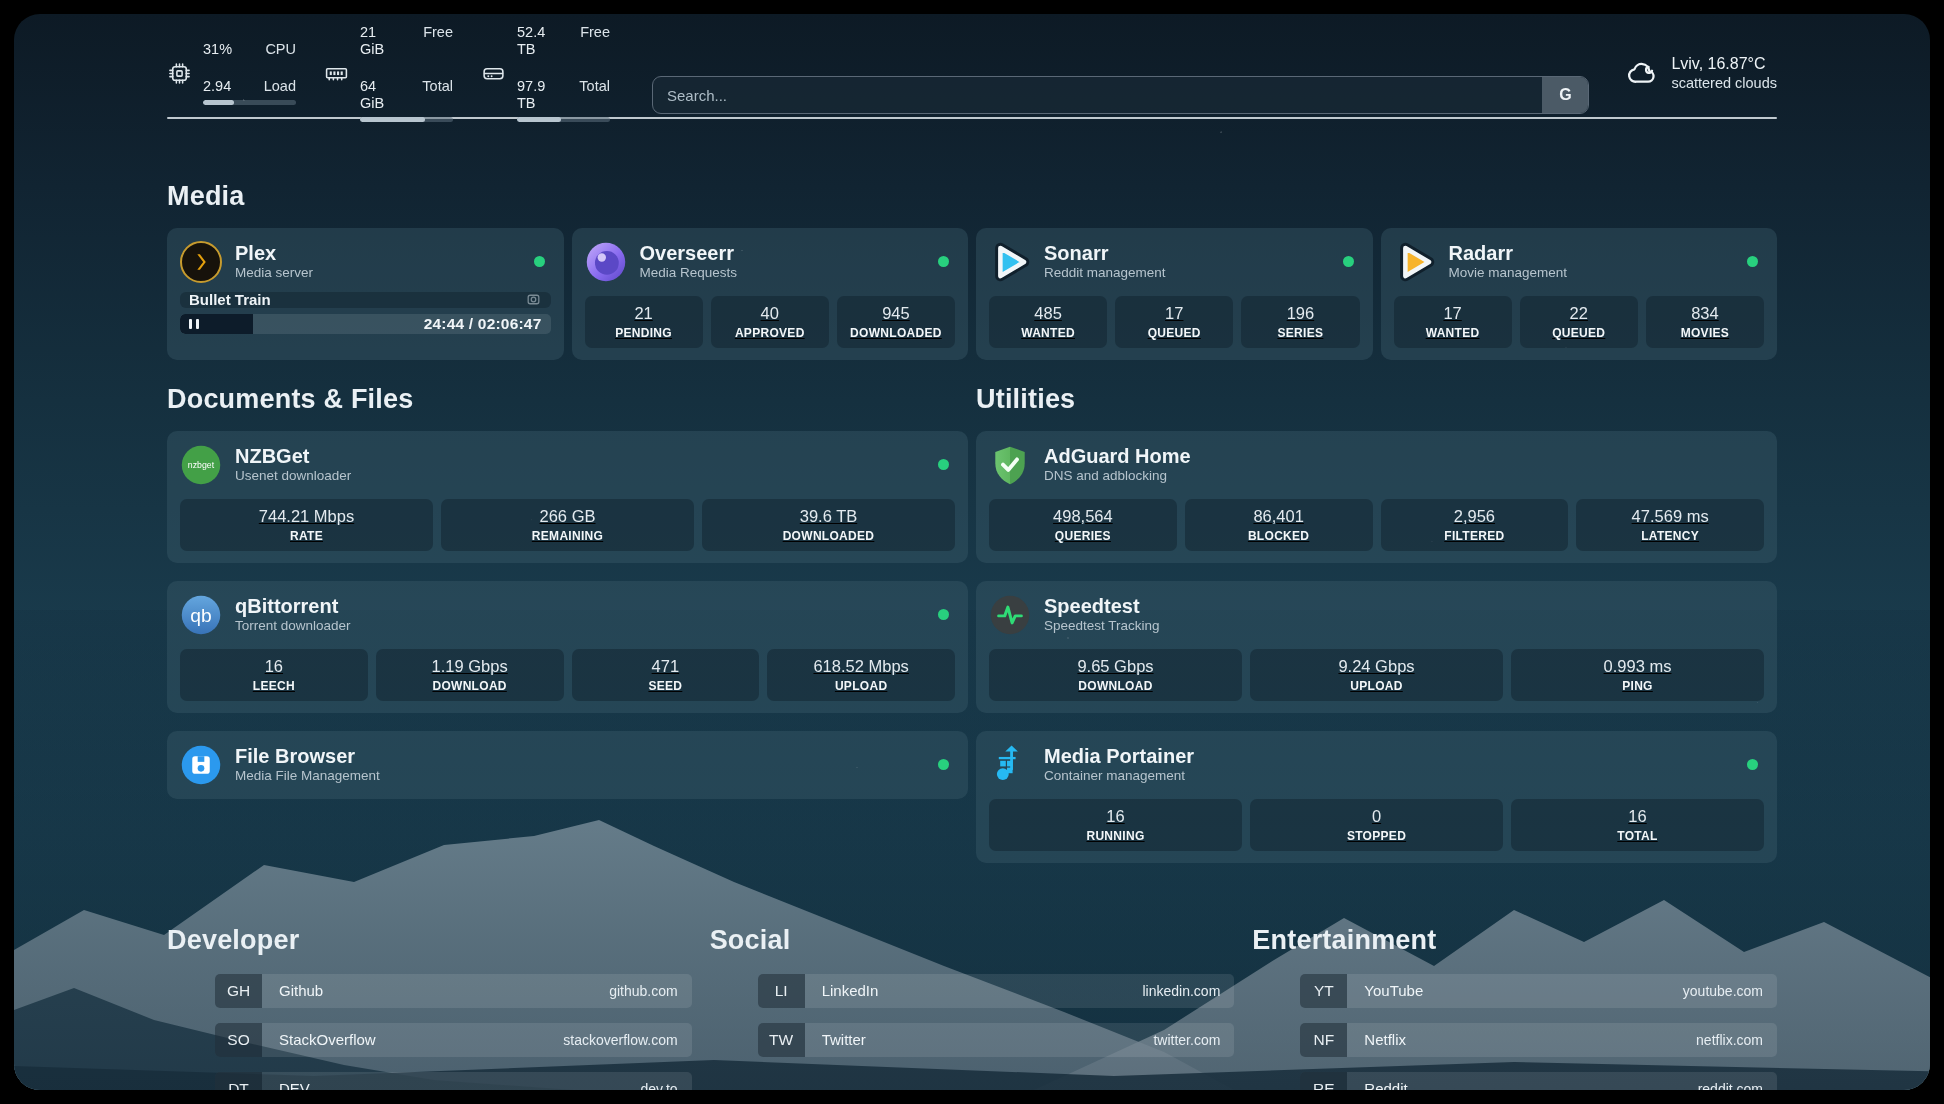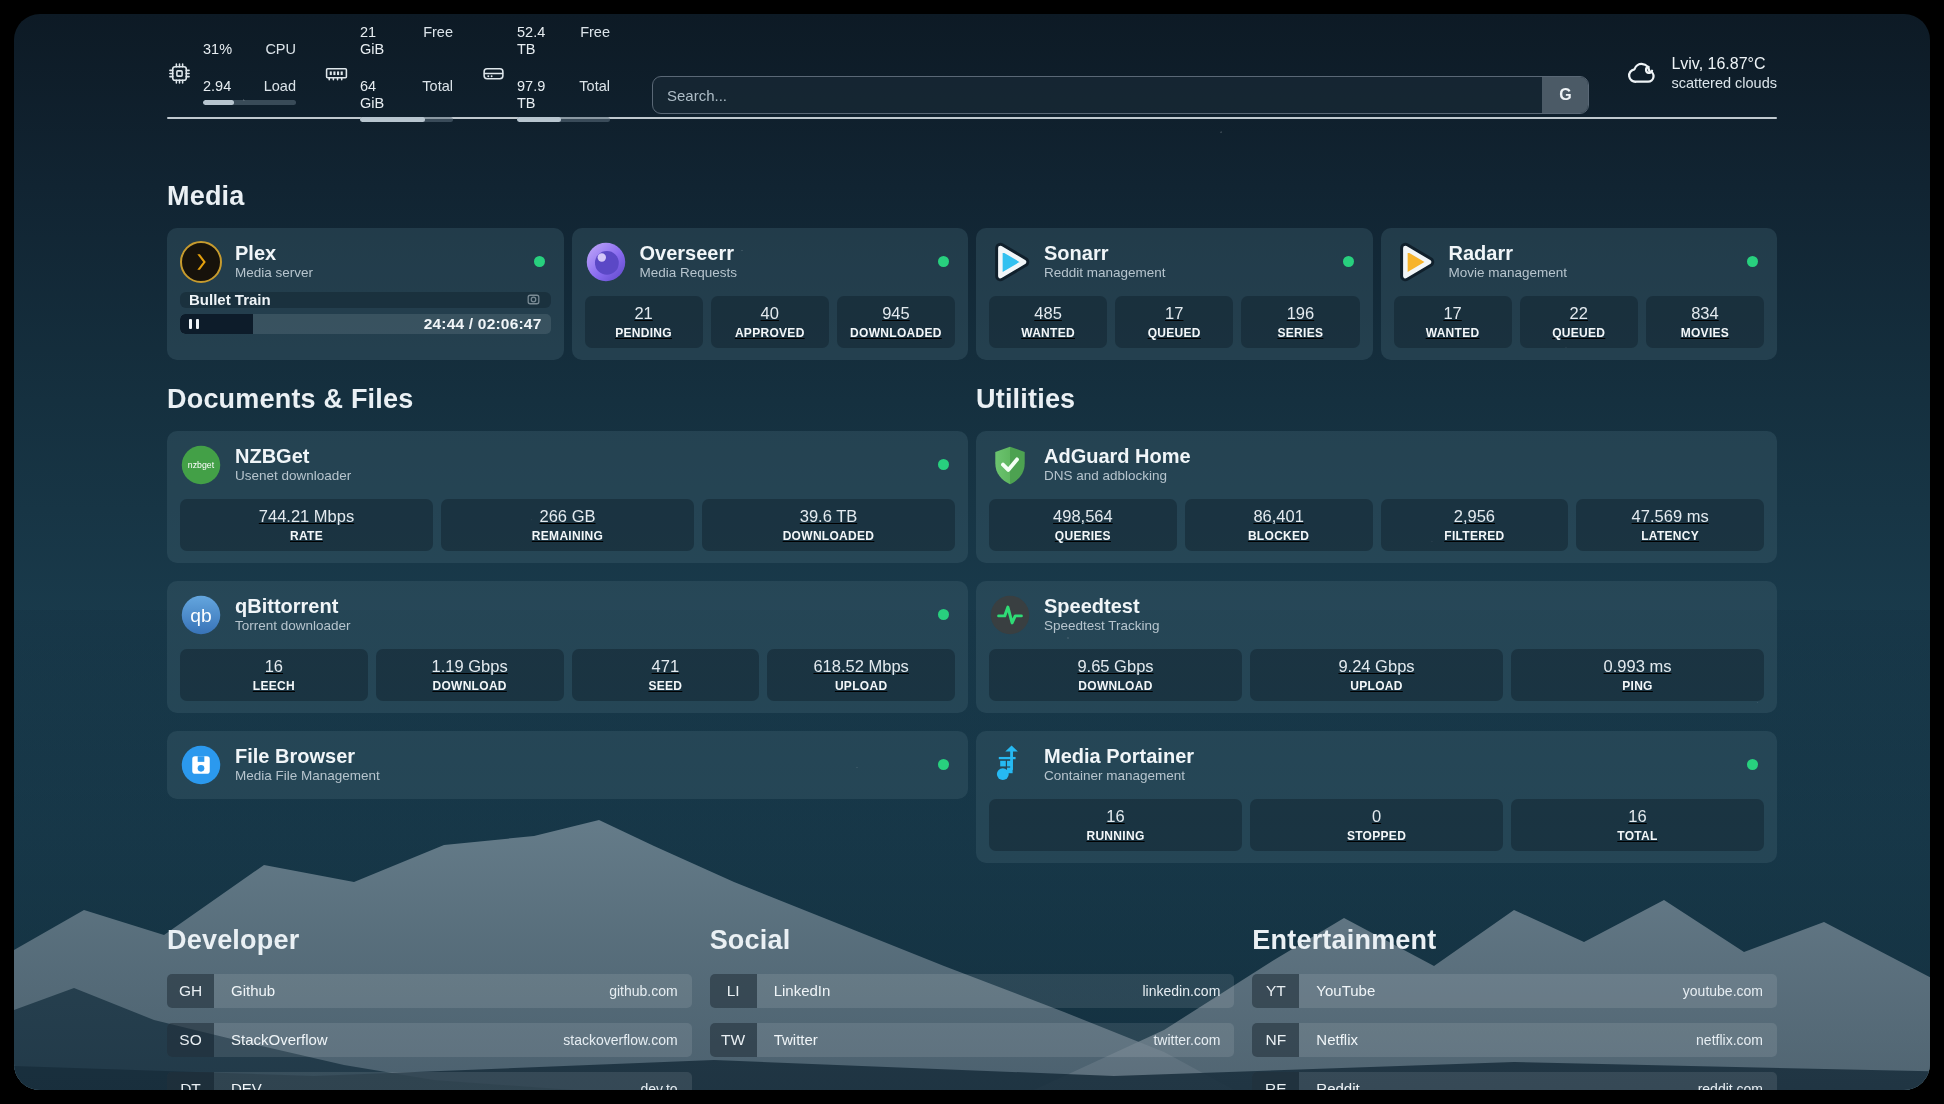--- a/index.html
+++ b/index.html
@@ -90,21 +90,21 @@
             position:relative; display:flex; align-items:center; overflow:hidden; }
   .pg-fill { position:absolute; left:0; top:0; bottom:0; background:#0d1c2a; border-radius:5px 0 0 5px; }
   .pg-pause { position:relative; display:flex; gap:3.5px; margin-left:9px; }
   .pg-pause i { display:block; width:3px; height:10px; background:#f0f5f8; border-radius:1px; }
   .pg-time { position:relative; margin-left:auto; margin-right:9px;
              font-size:15.5px; font-weight:700; color:#f0f5f8; letter-spacing:.2px; }
 
   
   .bookmarks { display:grid; grid-template-columns:1fr 1fr 1fr; gap:18px; margin-top:62px; }
   .bm-row { display:flex; align-items:center; height:34px; margin-bottom:15px; border-radius:5px;
-            background:rgba(255,255,255,.10); overflow:hidden; cursor:pointer; }
+            background:rgba(255,255,255,.10); overflow:hidden; cursor:pointer;margin-left:48px; }
   .bm-abbr { width:47px; align-self:stretch; background:rgba(13,28,40,.52); color:#e8eef2;
              font-size:15.5px; display:flex; align-items:center; justify-content:center; }
   .bm-name { flex:1; padding-left:17px; font-size:15px; color:#f0f5f8; }
   .bm-url  { padding-right:14px; font-size:14px; color:#e6edf2; }
 </style>
 </head>
 <body>
 
 <div class="frame">
 

